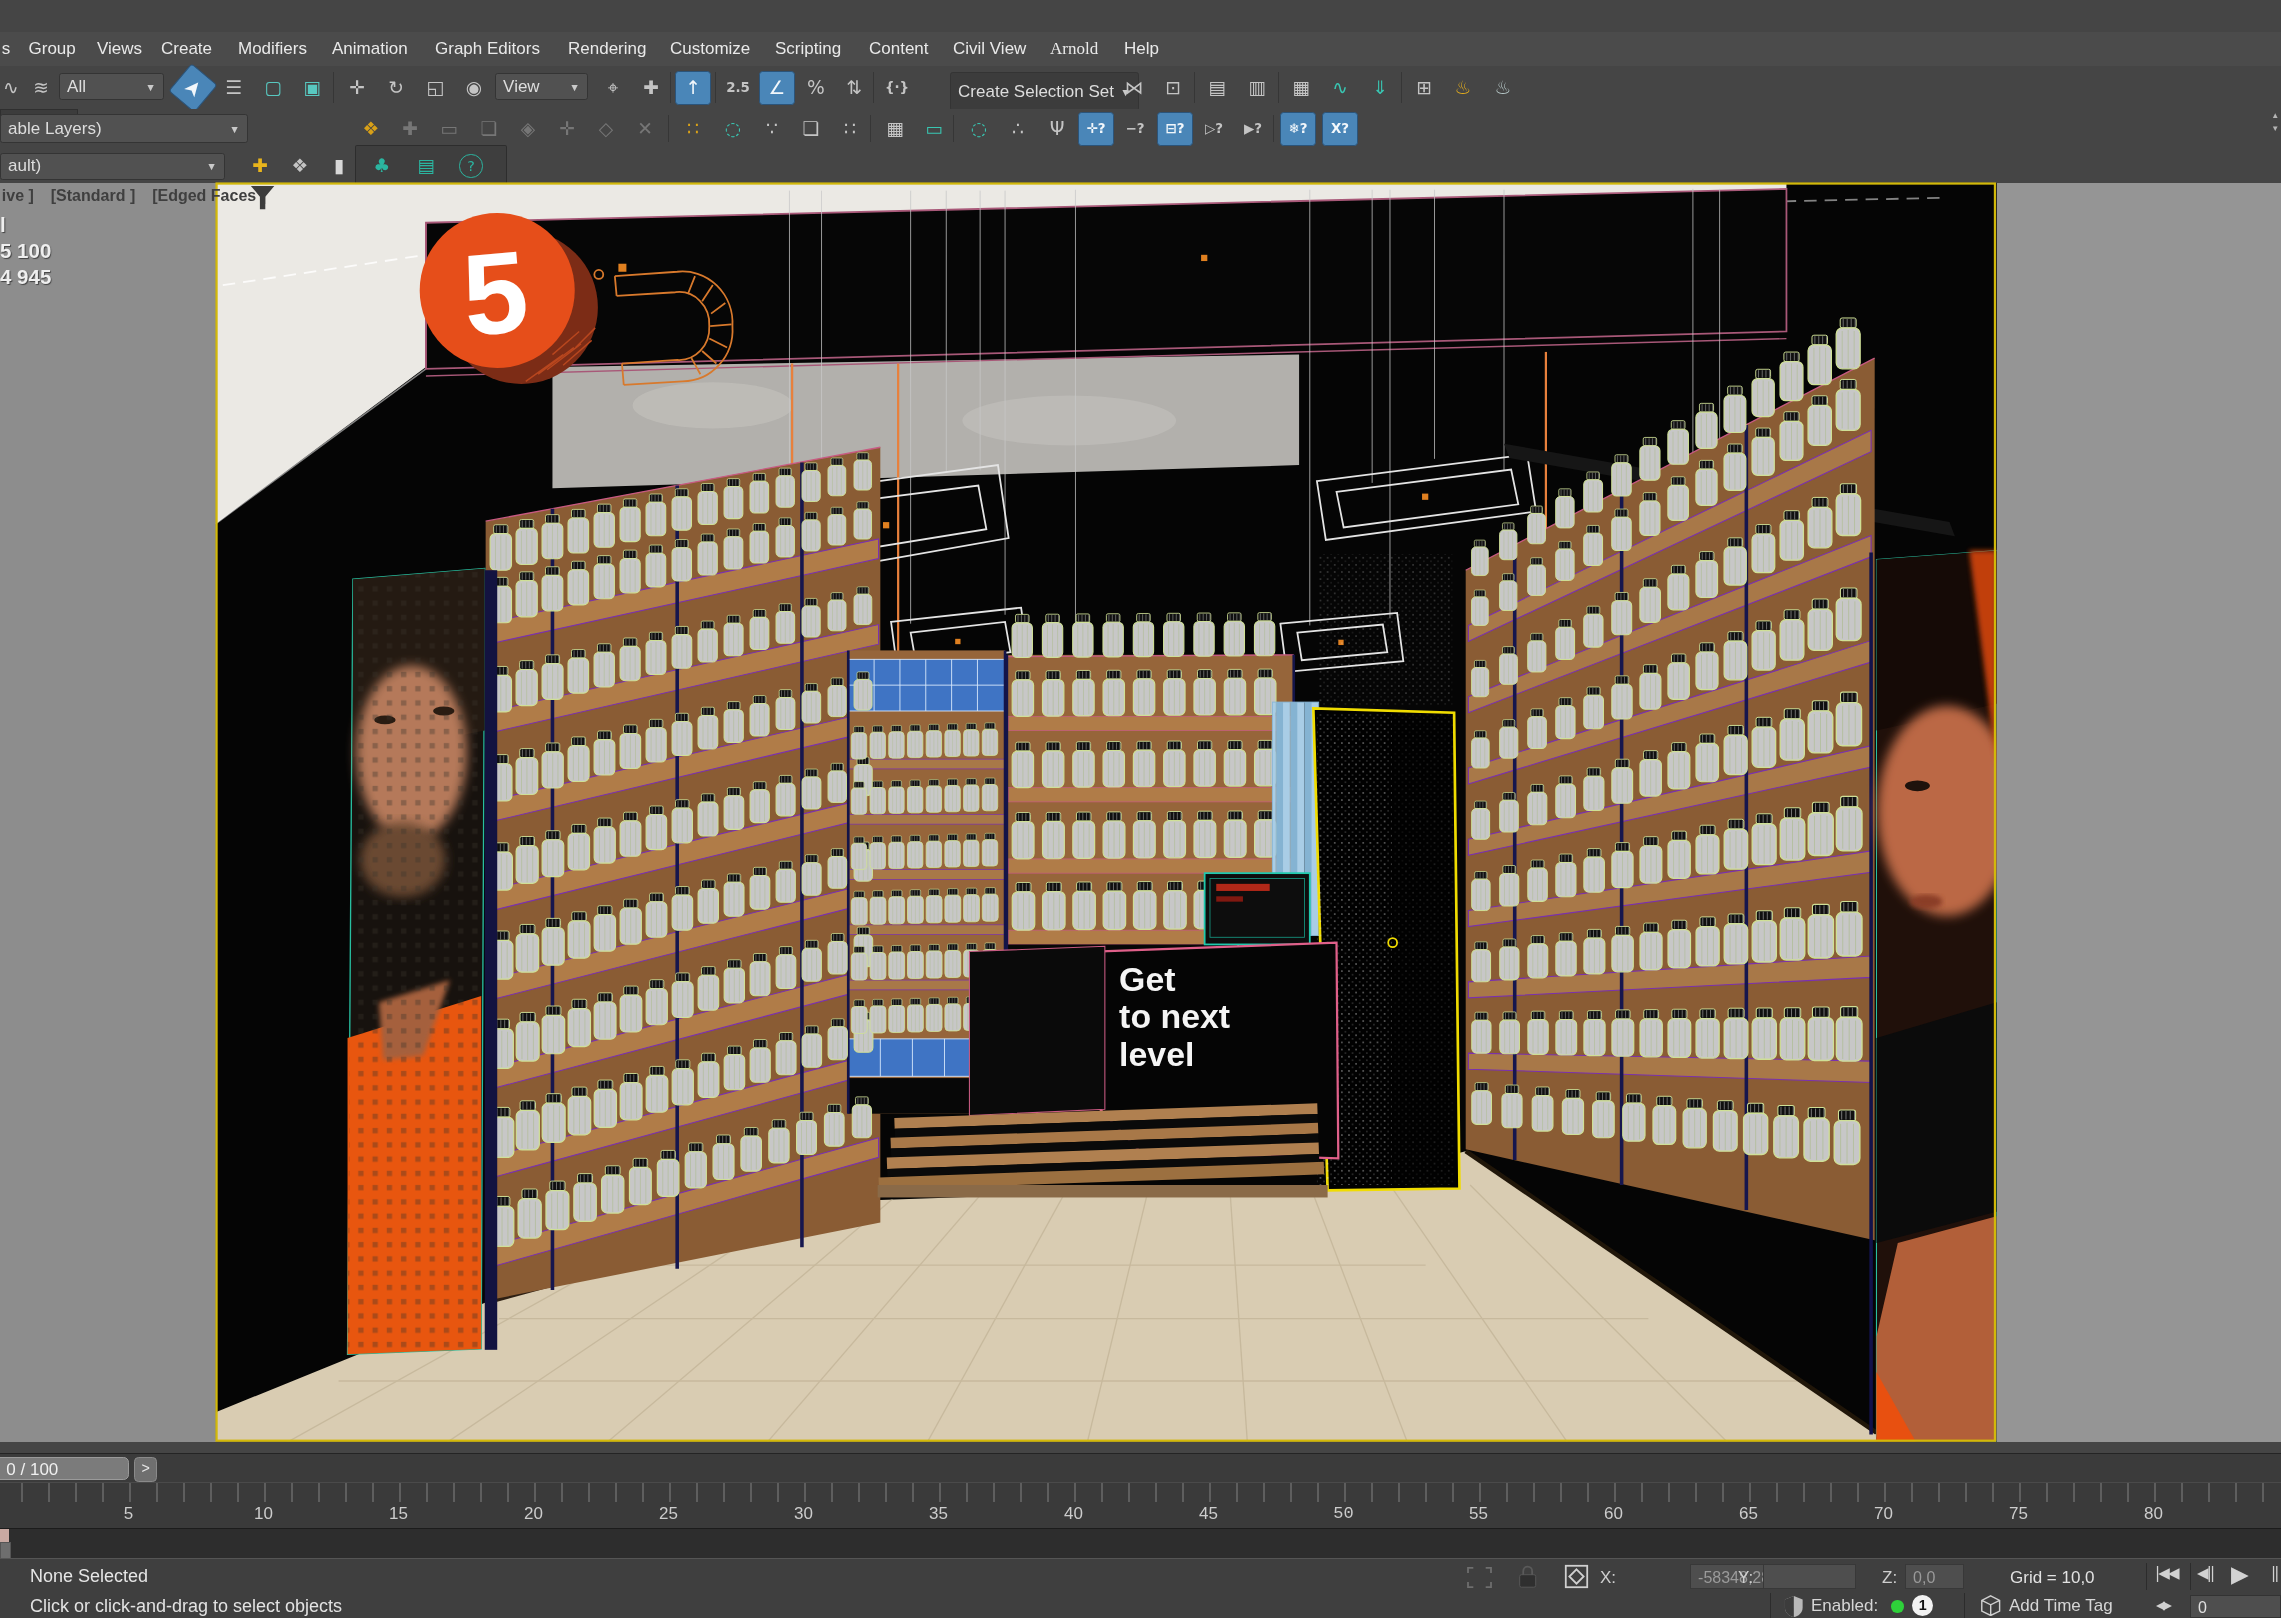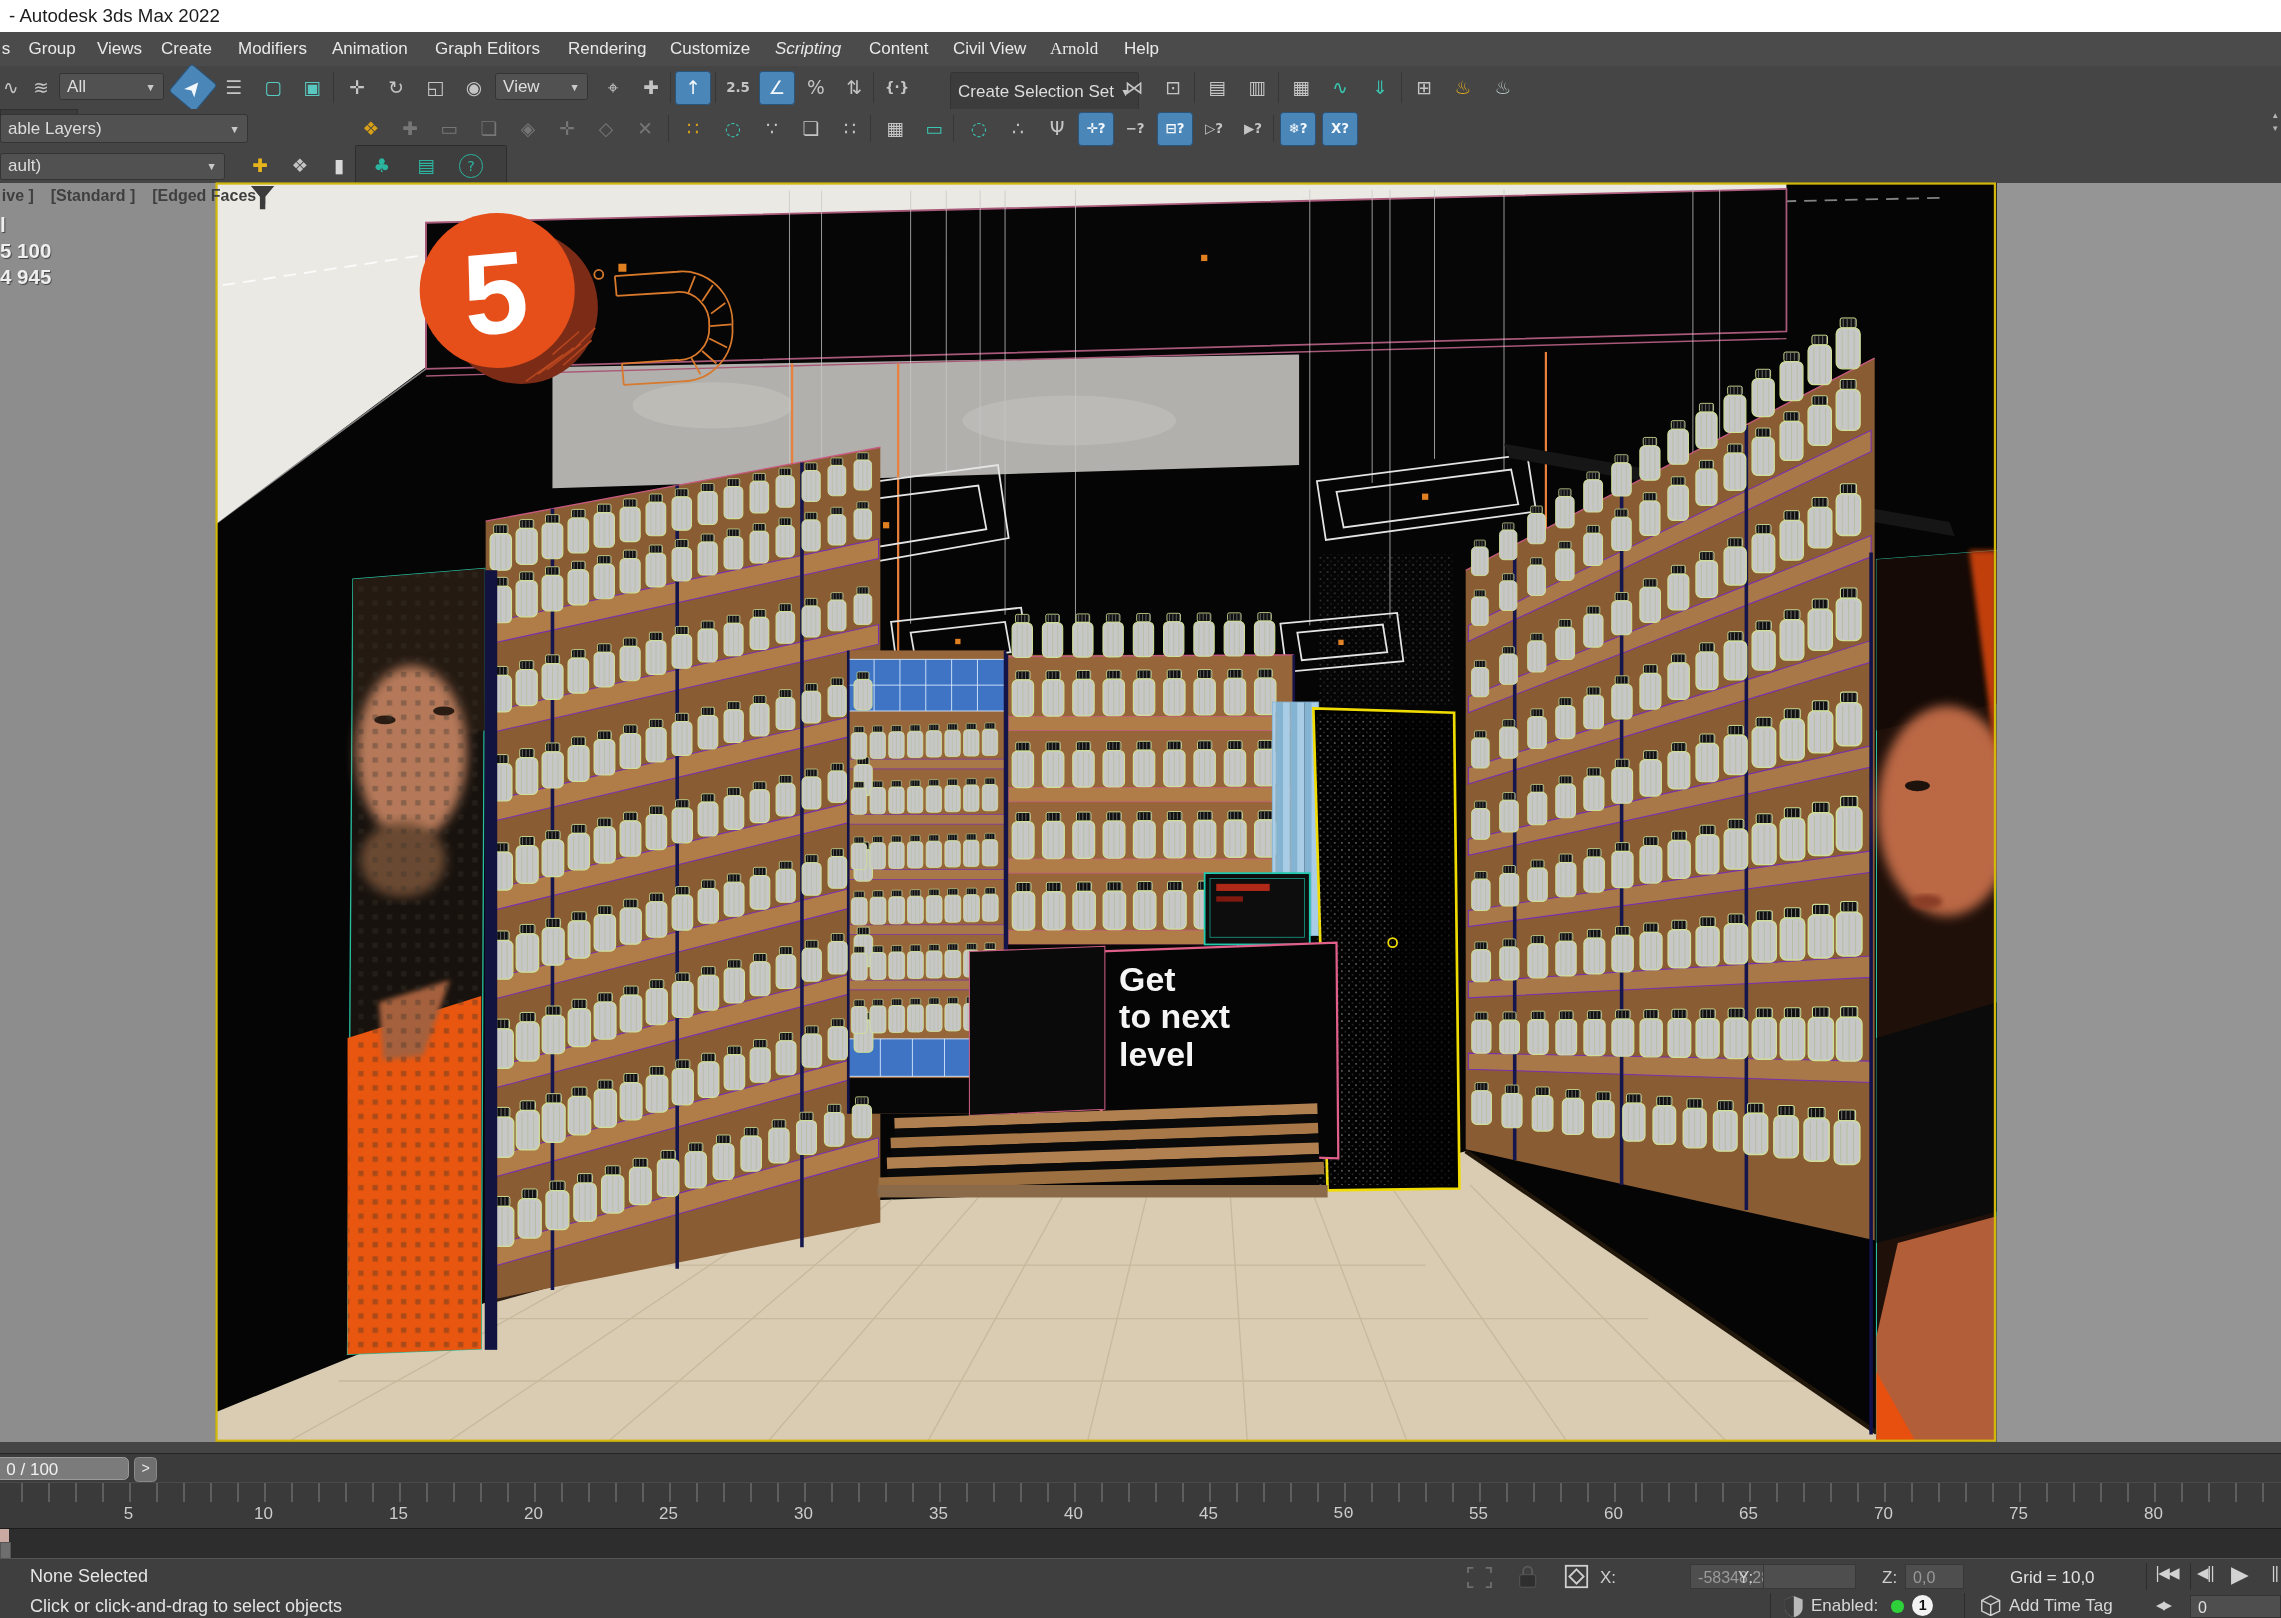--- a/index.html
+++ b/index.html
@@ -66,35 +66,32 @@
   .txt{position:absolute;color:#d6d6d6;font-size:17px}
   #frame-field{left:2190px;top:36px;width:91px;height:23px;background:#4e4e4e;border:0.9px solid #333;
                color:#e0e0e0;font-size:16px;line-height:23px;padding-left:7.1px;box-sizing:border-box}
   svg text{font-family:"Liberation Sans",sans-serif}
 </style>
 </head>
 <body>
 
 <div id="app">
 
-  <div id="titlebar" class="abs">
-    <span>- Autodesk 3ds Max 2022</span>
-  </div>
 
   <div id="menubar" class="abs">
       <span class="menu-item" style="left: 1.8px;">s</span>
       <span class="menu-item" style="left: 28.5px;">Group</span>
       <span class="menu-item" style="left: 97px;">Views</span>
       <span class="menu-item" style="left: 161px;">Create</span>
       <span class="menu-item" style="left: 238px;">Modifiers</span>
       <span class="menu-item" style="left: 332px;">Animation</span>
       <span class="menu-item" style="left: 435px;">Graph Editors</span>
       <span class="menu-item" style="left: 568px;">Rendering</span>
       <span class="menu-item" style="left: 670px;">Customize</span>
-      <span class="menu-item" style="left: 775px; font-style: italic;">Scripting</span>
+      <span class="menu-item" style="left: 775px;">Scripting</span>
       <span class="menu-item" style="left: 869px;">Content</span>
       <span class="menu-item" style="left: 953px;">Civil View</span>
       <span class="menu-item" style="left: 1050px; font-family: Liberation Serif, serif;">Arnold</span>
       <span class="menu-item" style="left: 1124px;">Help</span>
     </div>
 
   <div id="row1" class="abs tbrow">
     <div class="dd" style="left:59px;top:7.1px;width:105px;height:27px">
       <span>All</span>
         <span class="ar">▼</span>

